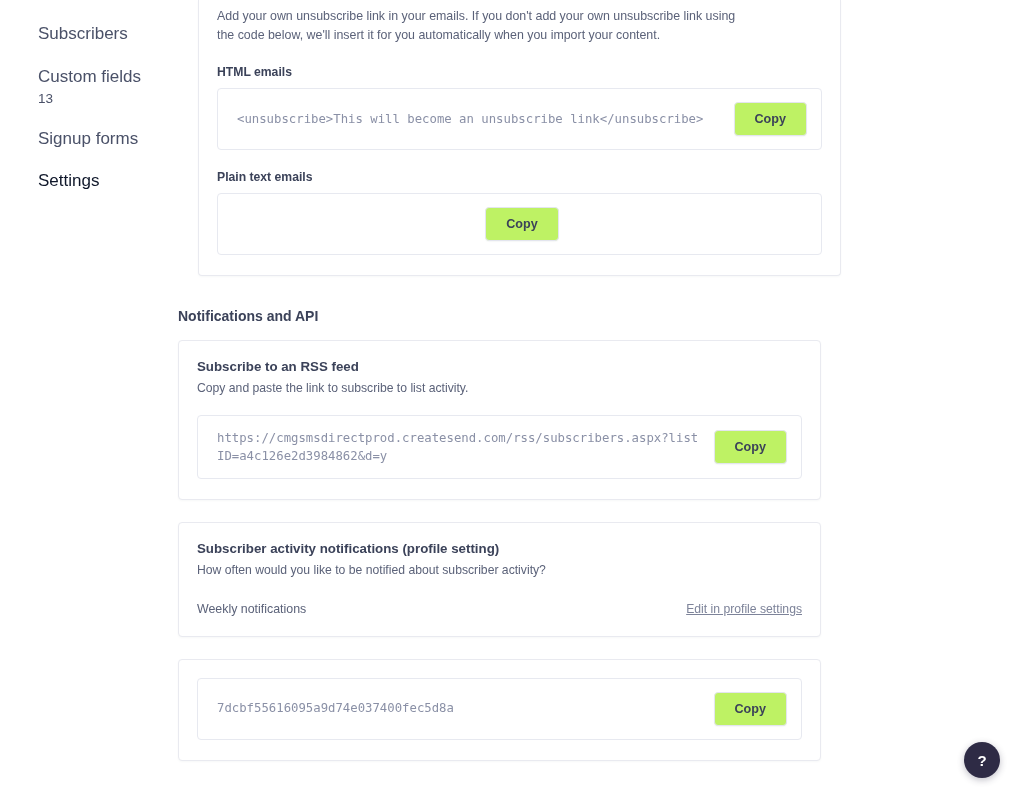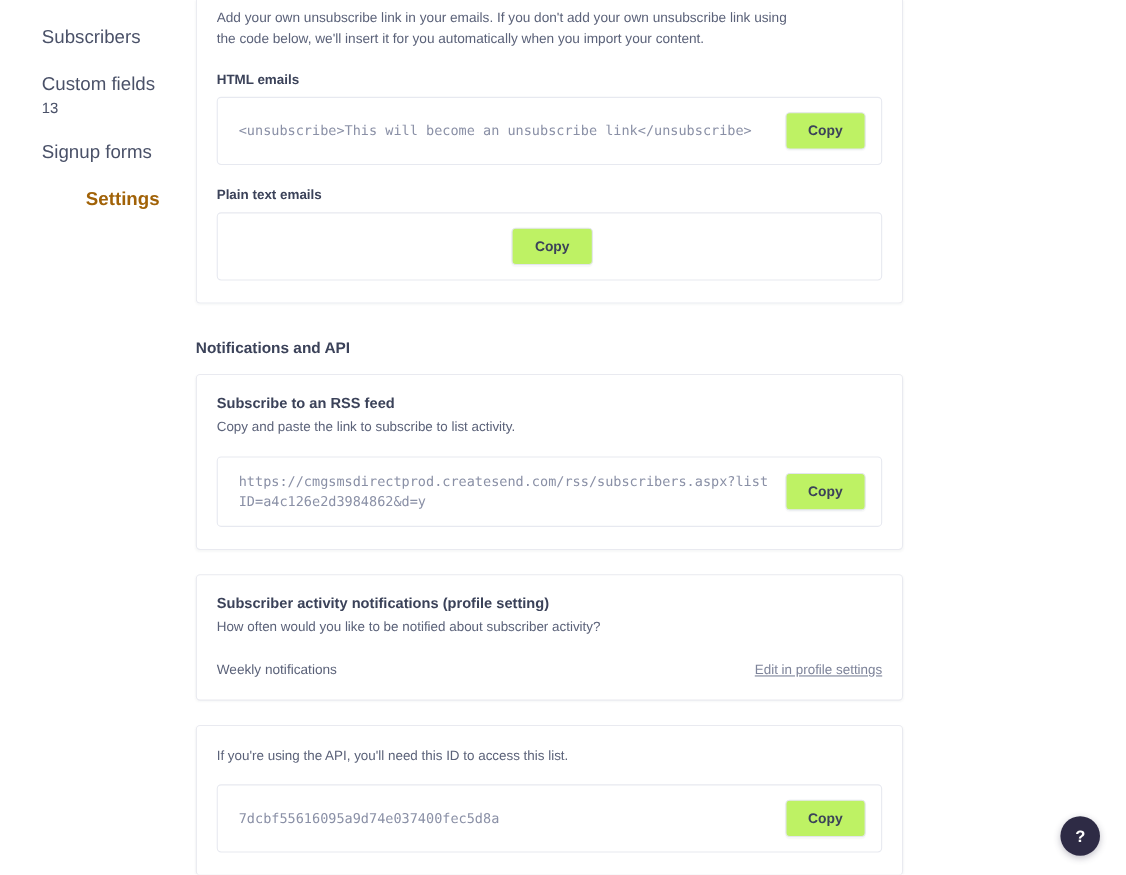--- a/index.html
+++ b/index.html
@@ -39,23 +39,22 @@
     font-size: 17px;
     color: #4a5168;
     display: block;
   }
   .nav-count {
     font-size: 13.5px;
     color: #4a5168;
     display: block;
   }
   .nav-item.active .nav-label {
-    color: #a16207;
-    font-weight: bold;
-    margin-left: 40px;
+    color: #0f172a;
+    font-weight: normal;
   }
 
   
   .main {
     position: absolute;
     left: 178px;
     top: 0;
     width: 846px;
     height: 795px;
     padding: 0;
@@ -75,20 +74,21 @@
   .card-top {
     width: 643px;
     background: #ffffff;
     border: 1px solid #e9eaf0;
     border-top: none;
     border-radius: 0 0 4px 4px;
     box-shadow: 0 1px 2px rgba(60,66,87,0.04);
     padding: 0 18px 20px 18px;
     position: relative;
     top: 0;
+    margin-left: 20px;
   }
 
   .intro-text {
     font-size: 12.4px;
     color: #5b6279;
     line-height: 1.55;
     margin: 0;
     padding-top: 0;
   }
   .intro-clip {
@@ -271,21 +271,20 @@
         <span class="muted-value">Weekly notifications</span>
         <a class="inline-link">Edit in profile settings</a>
       </div>
     </div>
   </section>
 
   <div class="gap-sm"></div>
 
   <section class="card">
     <div class="card-pad">
-      <p class="card-sub">If you're using the API, you'll need this ID to access this list.</p>
       <div class="codebox">
         <div class="code">7dcbf55616095a9d74e037400fec5d8a</div>
         <button class="copy-btn">Copy</button>
       </div>
     </div>
   </section>
 
 </main>
 
 <div class="help-fab">?</div>

